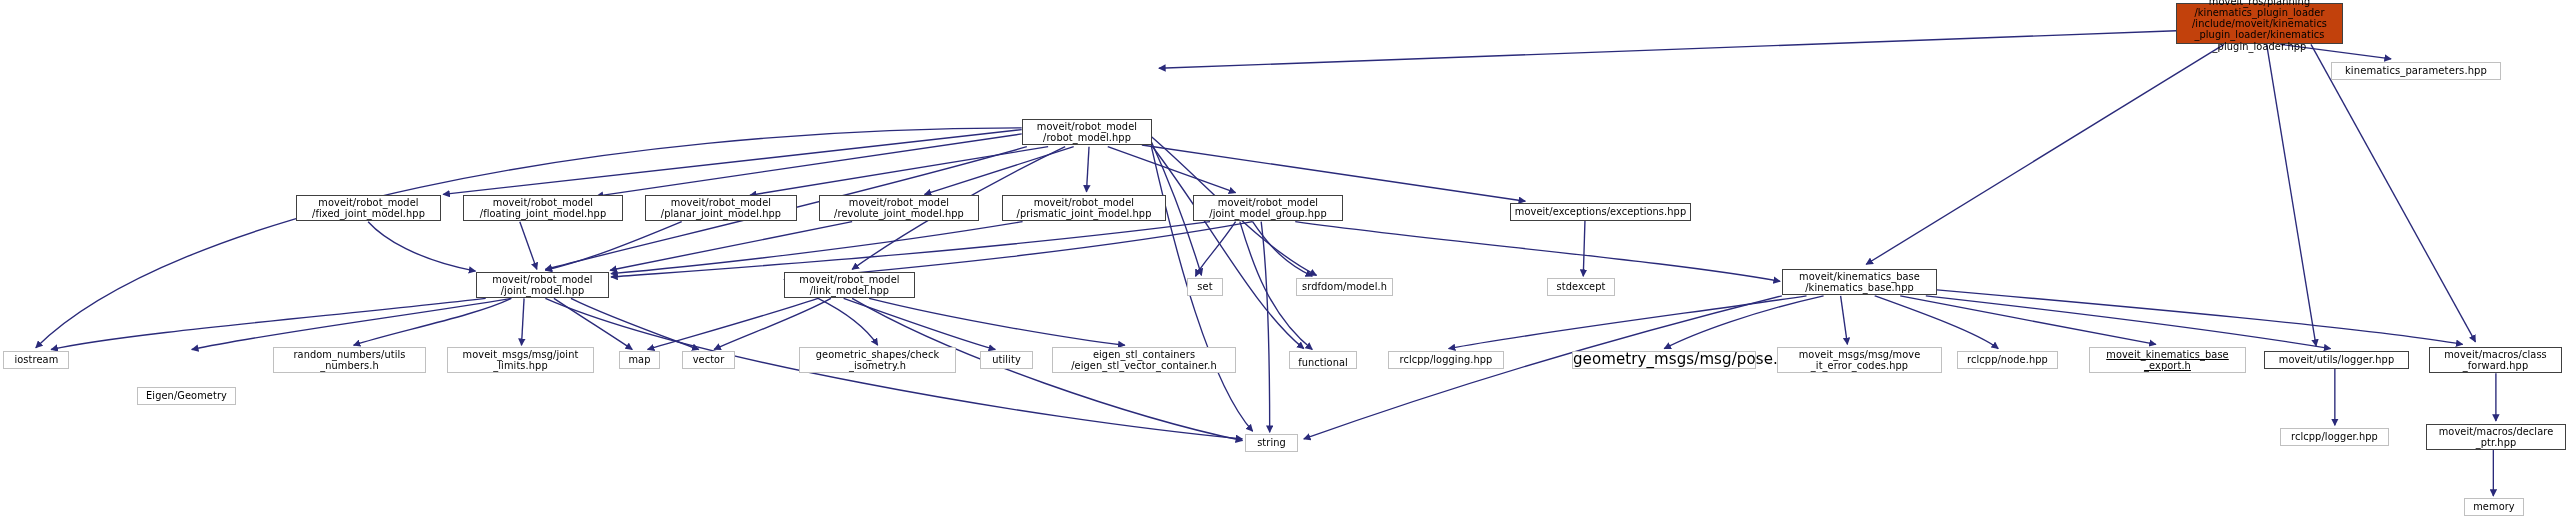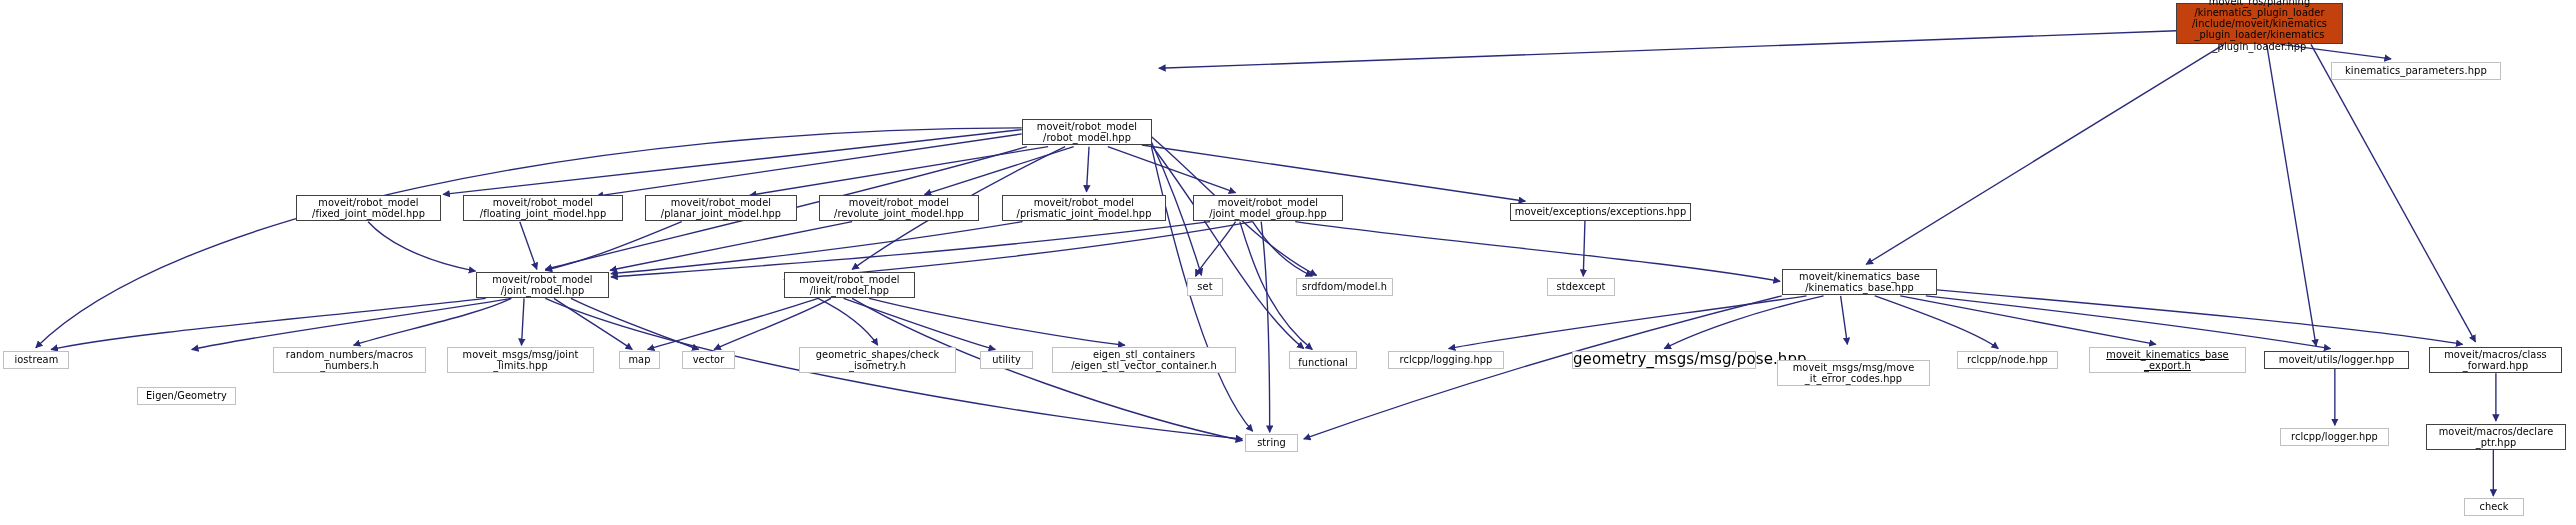--- a/index.html
+++ b/index.html
@@ -166,41 +166,41 @@
 /joint_model.hpp</span></div>
     <div class="node n-strong" style="left: 784px; top: 272px; width: 131px; height: 26.4px; font-size: 9.8px;"><span class="lbl">moveit/robot_model
 /link_model.hpp</span></div>
     <div class="node n-plain" style="left: 1187px; top: 278px; width: 36px; height: 18px; font-size: 9.8px;"><span class="lbl">set</span></div>
     <div class="node n-plain" style="left: 1296px; top: 278px; width: 97px; height: 18px; font-size: 9.8px;"><span class="lbl">srdfdom/model.h</span></div>
     <div class="node n-plain" style="left: 1547px; top: 278px; width: 68px; height: 18px; font-size: 9.8px;"><span class="lbl">stdexcept</span></div>
     <div class="node n-strong" style="left: 1782px; top: 269px; width: 155px; height: 26.4px; font-size: 9.8px;"><span class="lbl">moveit/kinematics_base
 /kinematics_base.hpp</span></div>
     <div class="node n-plain" style="left: 3.4px; top: 351px; width: 66px; height: 18px; font-size: 9.8px;"><span class="lbl">iostream</span></div>
     <div class="node n-plain" style="left: 137px; top: 351px; width: 99px; height: 18px; font-size: 9.8px; margin-top: 36px;"><span class="lbl">Eigen/Geometry</span></div>
-    <div class="node n-plain" style="left: 273px; top: 347px; width: 153px; height: 26.4px; font-size: 9.8px;"><span class="lbl">random_numbers/macros
+    <div class="node n-plain" style="left: 273px; top: 347px; width: 153px; height: 26.4px; font-size: 9.8px;"><span class="lbl">random_numbers/utils
 _numbers.h</span></div>
     <div class="node n-plain" style="left: 447px; top: 347px; width: 147px; height: 26.4px; font-size: 9.8px;"><span class="lbl">moveit_msgs/msg/joint
 _limits.hpp</span></div>
     <div class="node n-plain" style="left: 619px; top: 351px; width: 41px; height: 18px; font-size: 9.8px;"><span class="lbl">map</span></div>
     <div class="node n-plain" style="left: 682px; top: 351px; width: 53px; height: 18px; font-size: 9.8px;"><span class="lbl">vector</span></div>
     <div class="node n-plain" style="left: 799px; top: 347px; width: 157px; height: 26.4px; font-size: 9.8px;"><span class="lbl">geometric_shapes/check
 _isometry.h</span></div>
     <div class="node n-plain" style="left: 980px; top: 351px; width: 53px; height: 18px; font-size: 9.8px;"><span class="lbl">utility</span></div>
     <div class="node n-plain" style="left: 1052px; top: 347px; width: 184px; height: 26.4px; font-size: 9.8px;"><span class="lbl">eigen_stl_containers
 /eigen_stl_vector_container.h</span></div>
     <div class="node n-plain" style="left: 1289px; top: 351px; width: 68px; height: 18px; font-size: 9.8px; align-items: flex-end;"><span class="lbl">functional</span></div>
     <div class="node n-plain" style="left: 1388px; top: 351px; width: 116px; height: 18px; font-size: 9.8px;"><span class="lbl">rclcpp/logging.hpp</span></div>
     <div class="node n-plain" style="left: 1572px; top: 351px; width: 184px; height: 18px; font-size: 15px;"><span class="lbl">geometry_msgs/msg/pose.hpp</span></div>
-    <div class="node n-plain" style="left: 1777px; top: 360px; width: 153px; height: 26.4px; font-size: 9.8px;"><span class="lbl">moveit_msgs/msg/move
+    <div class="node n-plain" style="left: 1777px; top: 347px; width: 165px; height: 26.4px; font-size: 9.8px;"><span class="lbl">moveit_msgs/msg/move
 _it_error_codes.hpp</span></div>
     <div class="node n-plain" style="left: 1957px; top: 351px; width: 101px; height: 18px; font-size: 9.8px;"><span class="lbl">rclcpp/node.hpp</span></div>
     <div class="node n-plain" style="left: 2089px; top: 347px; width: 157px; height: 26.4px; font-size: 9.8px; text-decoration: underline;"><span class="lbl">moveit_kinematics_base
 _export.h</span></div>
     <div class="node n-strong" style="left: 2264px; top: 351px; width: 145px; height: 18px; font-size: 9.8px;"><span class="lbl">moveit/utils/logger.hpp</span></div>
     <div class="node n-strong" style="left: 2429px; top: 347px; width: 133px; height: 26.4px; font-size: 9.8px;"><span class="lbl">moveit/macros/class
 _forward.hpp</span></div>
     <div class="node n-plain" style="left: 2280px; top: 428px; width: 109px; height: 18px; font-size: 9.8px;"><span class="lbl">rclcpp/logger.hpp</span></div>
     <div class="node n-strong" style="left: 2426px; top: 424px; width: 140px; height: 26.4px; font-size: 9.8px;"><span class="lbl">moveit/macros/declare
 _ptr.hpp</span></div>
-    <div class="node n-plain" style="left: 2464px; top: 498px; width: 60px; height: 18px; font-size: 9.8px;"><span class="lbl">check</span></div>
+    <div class="node n-plain" style="left: 2464px; top: 498px; width: 60px; height: 18px; font-size: 9.8px;"><span class="lbl">memory</span></div>
     <div class="node n-plain" style="left: 1245px; top: 434px; width: 53px; height: 18px; font-size: 9.8px;"><span class="lbl">string</span></div>
   </div>
 
 
 </body></html>

